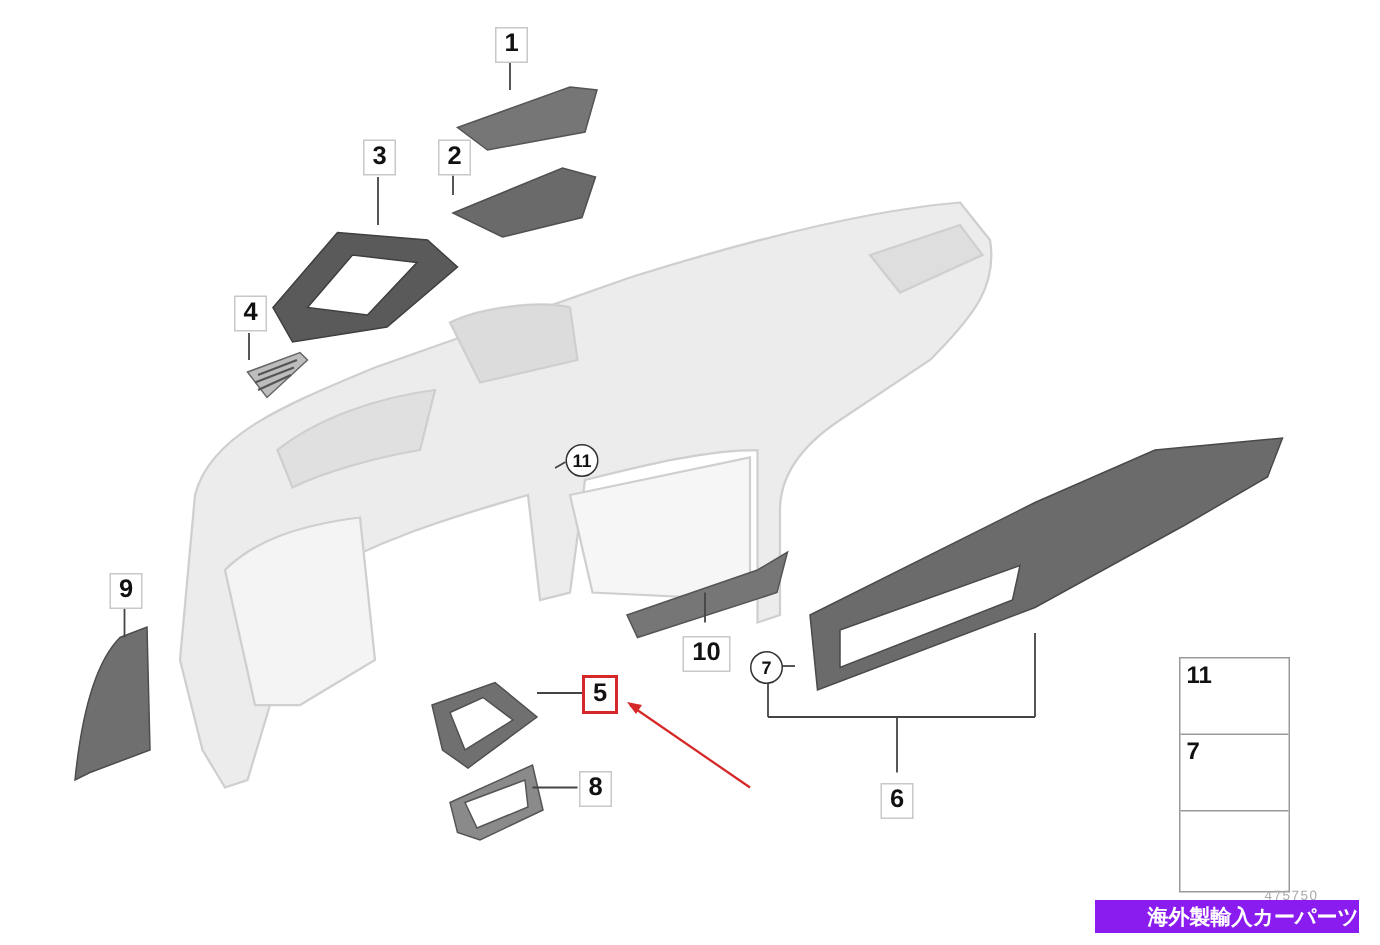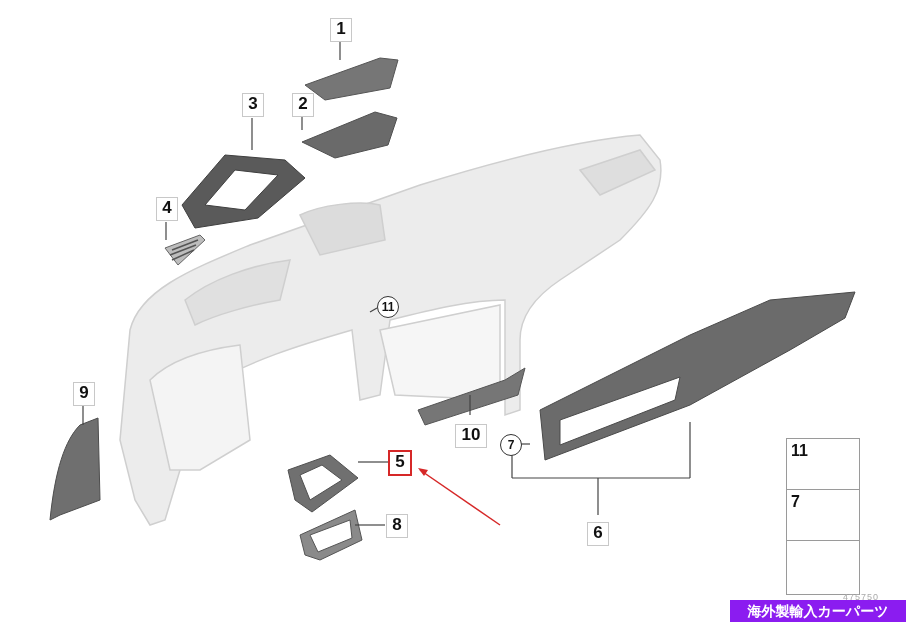--- a/index.html
+++ b/index.html
@@ -16,21 +16,21 @@
     border:1.5px solid #333; background:#fff; font-family:"Liberation Sans", sans-serif;
     font-weight:bold; font-size:12px; line-height:20px; text-align:center; color:#111;
   }
   .legend-box { position:absolute; left:786px; top:438px; width:72px; height:155px; border:1px solid #9a9a9a; background:#fff; }
   .legend-cell { position:absolute; left:0; width:72px; border-bottom:1px solid #9a9a9a; }
   .legend-num { position:absolute; left:4px; top:3px; font-weight:bold; font-size:16px; color:#111; }
   .legend-code { position:absolute; left:800px; top:592px; font-size:9px; color:#aaa; letter-spacing:1px;margin-left:43px; }
   .banner {
     position:absolute; left:730px; top:600px; width:176px; height:22px;
     background:#8b1cf0; color:#fff; font-weight:bold; font-size:14px; line-height:22px;
-    text-align:center; letter-spacing:0px;
+    text-align:right; letter-spacing:0px;
   }
 </style>
 </head>
 <body>
 
 <svg id="diagram" viewBox="0 0 920 630" xmlns="http://www.w3.org/2000/svg">
 
   <g fill="#ececec" stroke="#cfcfcf" stroke-width="1.5">
     <path d="M130,330 C140,290 190,270 250,245 L420,185 C500,160 580,140 640,135 L660,160 C665,190 650,210 620,240 L560,280 C530,300 520,320 520,340 L520,410 L505,415 L505,300 C470,300 430,310 390,320 L380,395 L360,400 L352,330 C300,345 250,360 200,390 L180,470 L165,520 L150,525 L135,500 L120,440 Z"></path>
     <path d="M150,380 C170,360 200,350 240,345 L250,440 L200,470 L170,470 Z" fill="#f4f4f4"></path>

